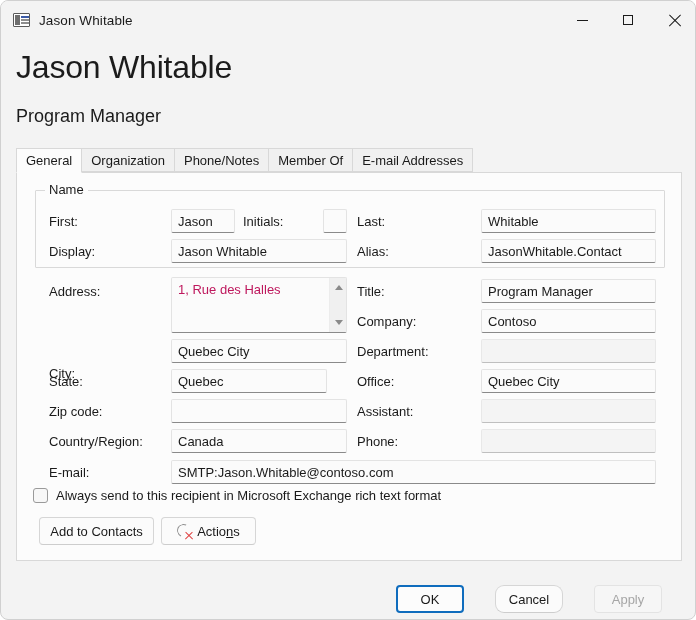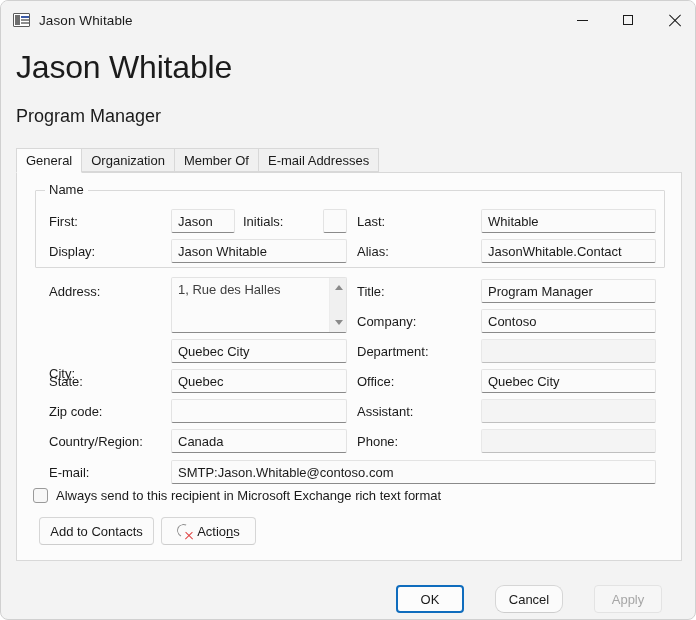--- a/index.html
+++ b/index.html
@@ -194,21 +194,21 @@
     background: #fbfbfb;
     border: 1px solid #e3e3e3;
     border-bottom: 1px solid #8a8a8a;
     border-radius: 2px;
   }
   .addr-text {
     position: absolute;
     left: 6px; top: 3px;
     width: 140px;
     font-size: 13px;
-    color: #404040;
+    color: #be185d;
     line-height: 18px;
   }
   .addr-sb {
     position: absolute;
     right: 0; top: 0;
     width: 17px; height: 54px;
     background: #f0f0f0;
     border-left: 1px solid #ececec;
   }
   .sb-arrow {
@@ -330,20 +330,21 @@
       </div>
     </div>
   </div>
 
   <div class="header-name">Jason Whitable</div>
   <div class="header-title">Program Manager</div>
 
   <div class="tabstrip">
     <div class="tab active">General</div>
     <div class="tab">Organization</div>
+    <div class="tab">Phone/Notes</div>
     <div class="tab">Member Of</div>
     <div class="tab">E-mail Addresses</div>
   </div>
 
   <div class="panel">
 
     <div class="groupbox">
       <div class="groupbox-legend">Name</div>
     </div>
   </div>
@@ -373,21 +374,21 @@
       <div class="sb-arrow down">
           <div class="tri down"></div>
         </div>
     </div>
   </div>
 
   <div class="lbl" style="left:48px; top:343px;margin-top:22px;">City:</div>
   <input class="fld" style="left: 170px; top: 338px; width: 176px;" value="Quebec City">
 
   <div class="lbl" style="left:48px; top:373px;">State:</div>
-  <input class="fld" style="left: 170px; top: 368px; width: 176px;" value="Quebec">
+  <input class="fld" style="left: 170px; top: 368px; width: 156px;" value="Quebec">
 
   <div class="lbl" style="left:48px; top:403px;">Zip code:</div>
   <input class="fld" style="left: 170px; top: 398px; width: 176px;" value="">
 
   <div class="lbl" style="left:48px; top:433px;">Country/Region:</div>
   <input class="fld" style="left: 170px; top: 428px; width: 176px;" value="Canada">
 
   <div class="lbl" style="left:356px; top:283px;">Title:</div>
   <input class="fld" style="left: 480px; top: 278px; width: 175px;" value="Program Manager">
 

